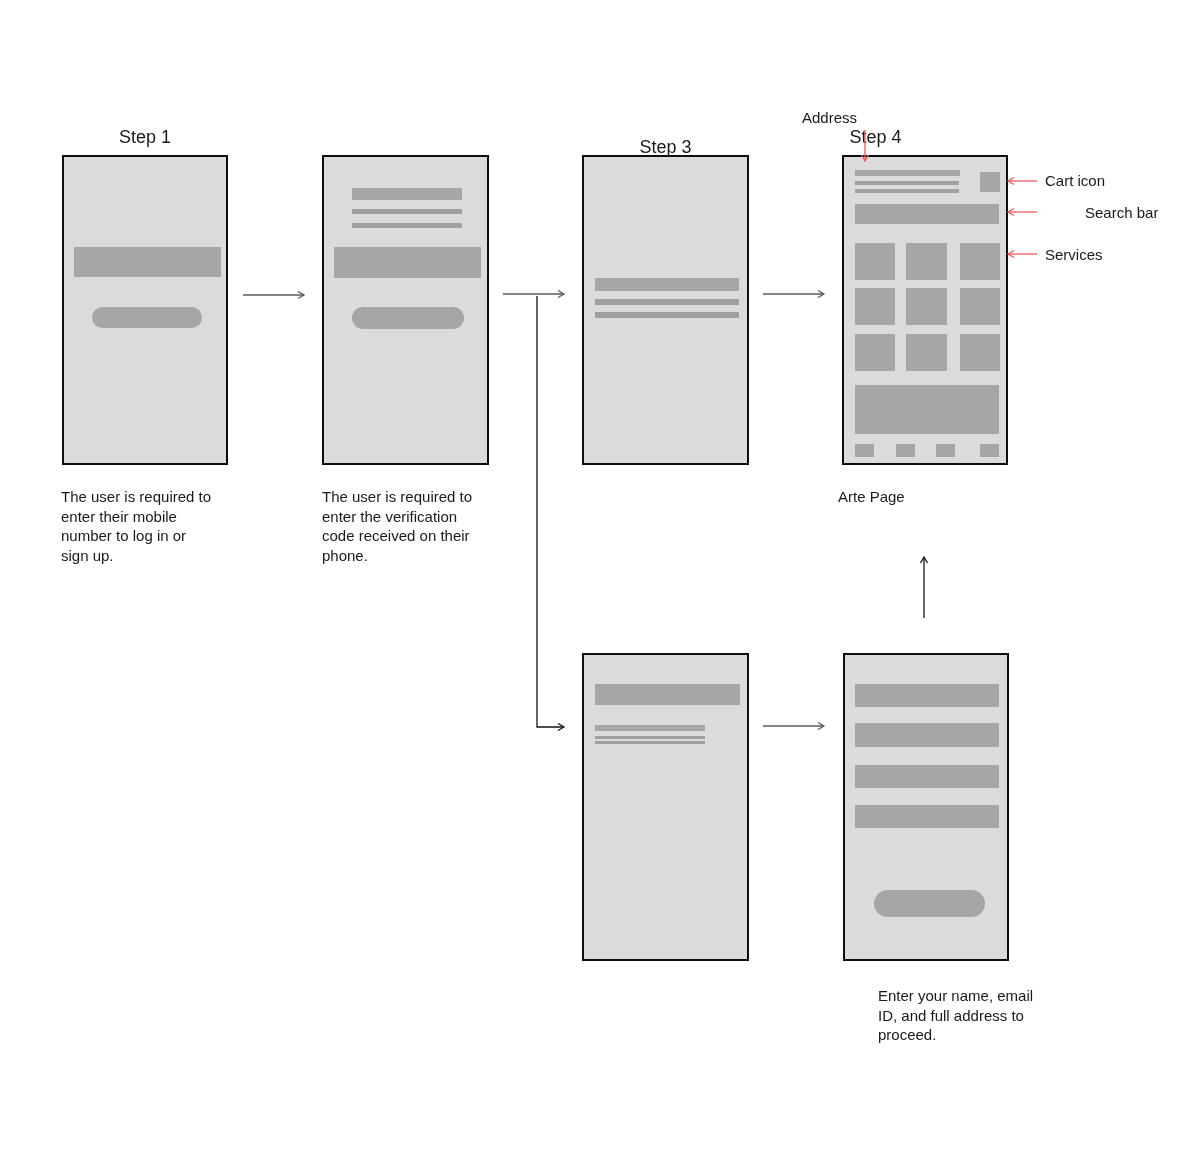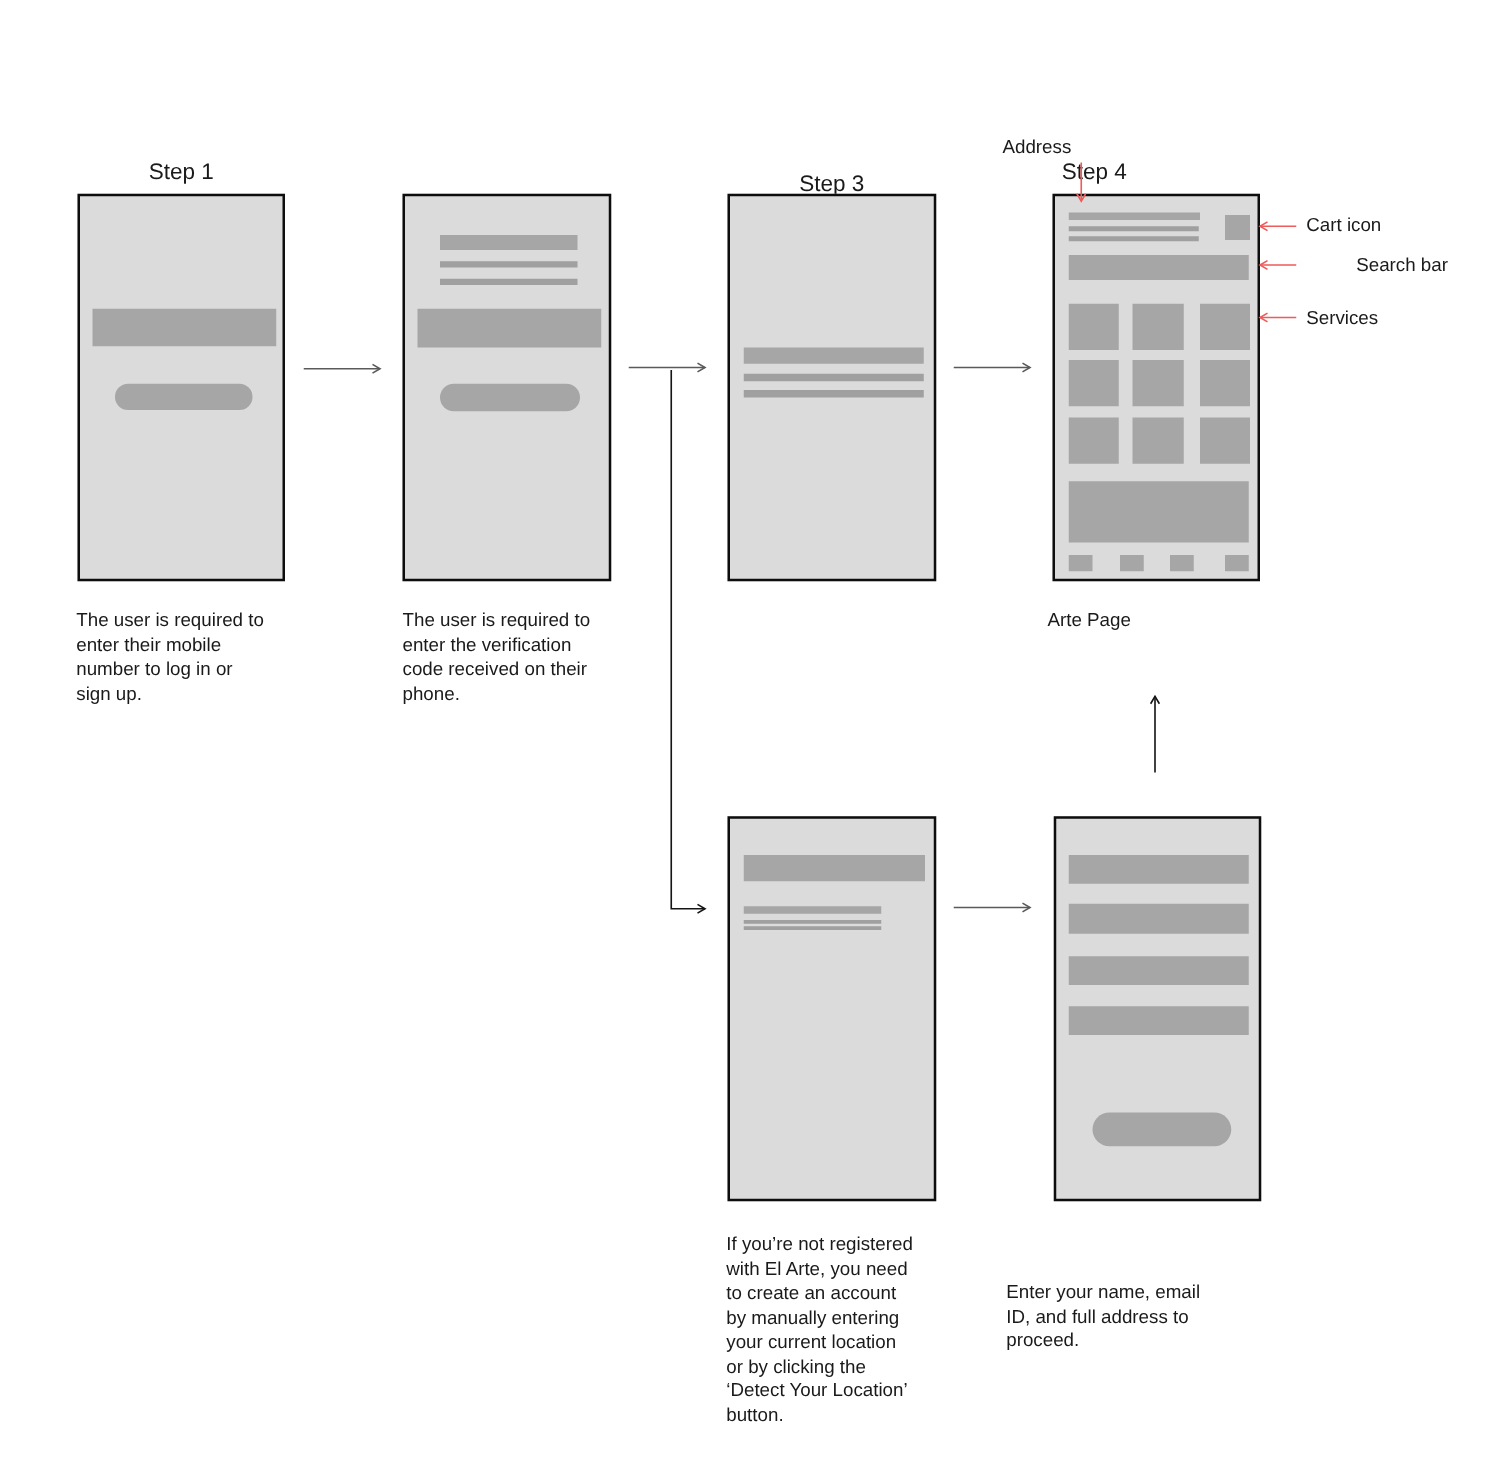--- a/index.html
+++ b/index.html
@@ -107,29 +107,21 @@
 
   <div class="caption" style="left:61px;top:487px;width:182px;">The user is required to
 enter their mobile
 number to log in or
 sign up.</div>
   <div class="caption" style="left:322px;top:487px;width:182px;">The user is required to
 enter the verification
 code received on their
 phone.</div>
   <div class="caption" style="left:838px;top:487px;width:160px;">Arte Page</div>
-  <div class="caption" style="left:581px;top:986px;width:190px;">If you’re not registered
-with El Arte, you need
-to create an account
-by manually entering
-your current location
-or by clicking the
-‘Detect Your Location’
-button.</div>
-  <div class="caption" style="left:805px;top:986px;width:188px;margin-top:38px;">Enter your name, email
+  <div class="caption" style="left:878px;top:986px;width:188px;">Enter your name, email
 ID, and full address to
 proceed.</div>
 
   <div class="ann-label" style="left:802px;top:109px;">Address</div>
   <div class="ann-label" style="left:1045px;top:172px;">Cart icon</div>
   <div class="ann-label" style="left:1045px;top:204px;margin-left:40px;">Search bar</div>
   <div class="ann-label" style="left:1045px;top:246px;">Services</div>
 
   <svg class="overlay" width="1196" height="1168" viewBox="0 0 1196 1168">
     <defs>

